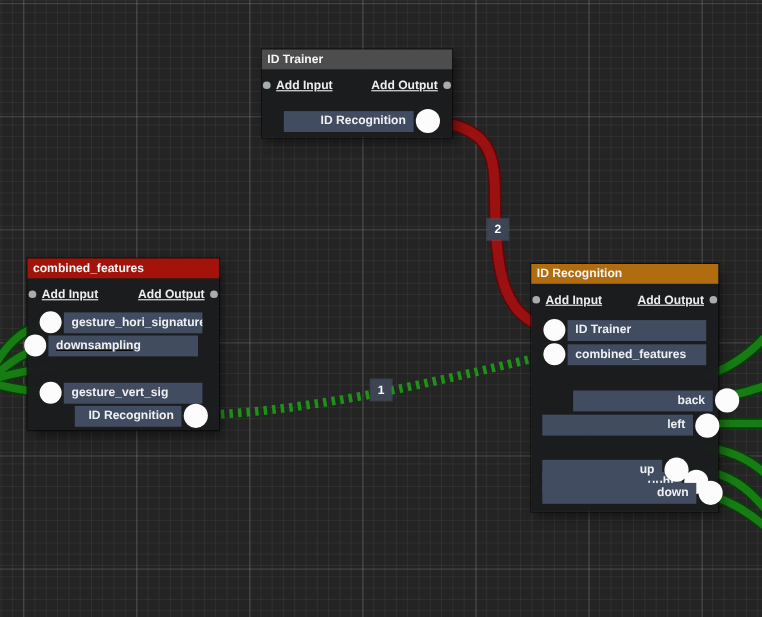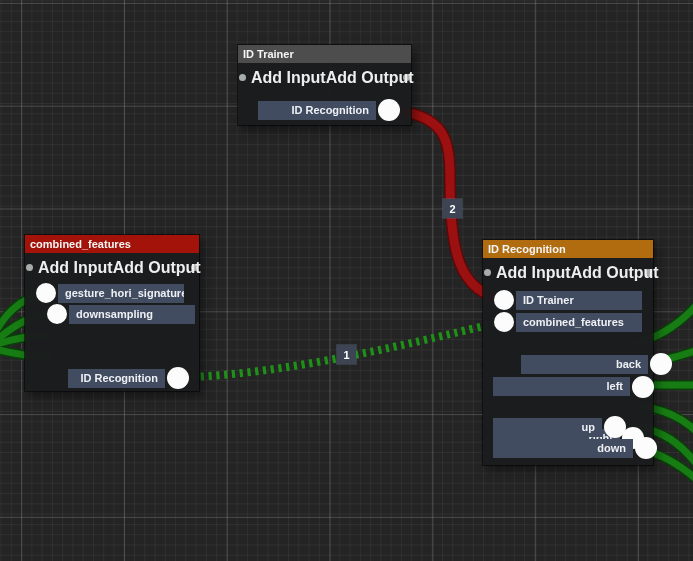--- a/index.html
+++ b/index.html
@@ -23,21 +23,21 @@
     box-shadow:0 0 0 1px rgba(0,0,0,0.55), 4px 5px 10px rgba(0,0,0,0.45);
   }
   .ntitle{
     position:absolute;top:0;left:0;right:0;height:18px;line-height:18px;
     padding:0 5px;box-sizing:border-box;font-size:11px;font-weight:700;
     color:#f5f5f5;white-space:nowrap;overflow:hidden;
   }
   .addrow{
     position:absolute;left:0;right:0;top:18px;height:30px;
     display:flex;justify-content:space-between;align-items:center;
-    padding:0 13px;font-size:16px;font-weight:600;color:#eeeeee;
+    padding:0 13px;font-size:11px;font-weight:600;color:#eeeeee;text-decoration:underline;
   }
   .addlbl{cursor:pointer;white-space:nowrap;}
   .pdot{position:absolute;width:7px;height:7px;border-radius:50%;background:#a9acac;top:29px;}
   .pdot-l{left:1px;}
   .pdot-r{right:1px;}
   .slot{position:absolute;height:19px;}
   .bar{
     width:100%;height:100%;background:#424c60;box-sizing:border-box;
     font-size:11px;font-weight:600;line-height:19px;color:#eef0f4;
     padding:0 7px;white-space:nowrap;overflow:hidden;
@@ -132,23 +132,27 @@
     <span class="pdot pdot-l"></span>
     <span class="pdot pdot-r"></span>
     <div class="addrow">
       <span class="addlbl">Add Input</span>
       <span class="addlbl">Add Output</span>
     </div>
     <div class="slot in" style="top:48.5px;left:33px;width:126px;">
       <span class="port"></span>
       <div class="bar">gesture_hori_signature</div>
     </div>
-    <div class="slot in" style="top:69.5px;left:44px;width:126px;">
+    <div class="slot in" style="top:69.5px;left:19px;width:136px;text-decoration:underline;">
       <span class="port"></span>
       <div class="bar">downsampling</div>
+    </div>
+    <div class="slot in" style="top:112.5px;left:33px;width:126px;">
+      <span class="port"></span>
+      <div class="bar">gesture_vert_sig</div>
     </div>
     <div class="slot out" style="top:133.5px;left:43px;width:97px;">
       <div class="bar">ID Recognition</div>
       <span class="port"></span>
     </div>
   </div>
 
   <div class="node" style="left:483px;top:240px;width:170px;height:225px;">
     <div class="ntitle" style="background: rgb(177, 108, 16);">ID Recognition</div>
     <span class="pdot pdot-l"></span>

